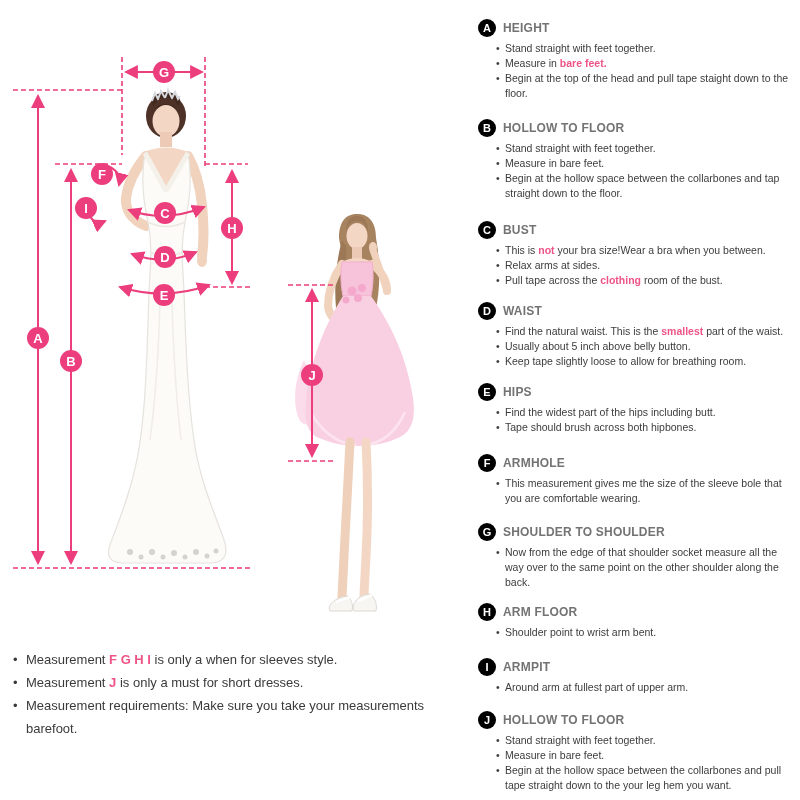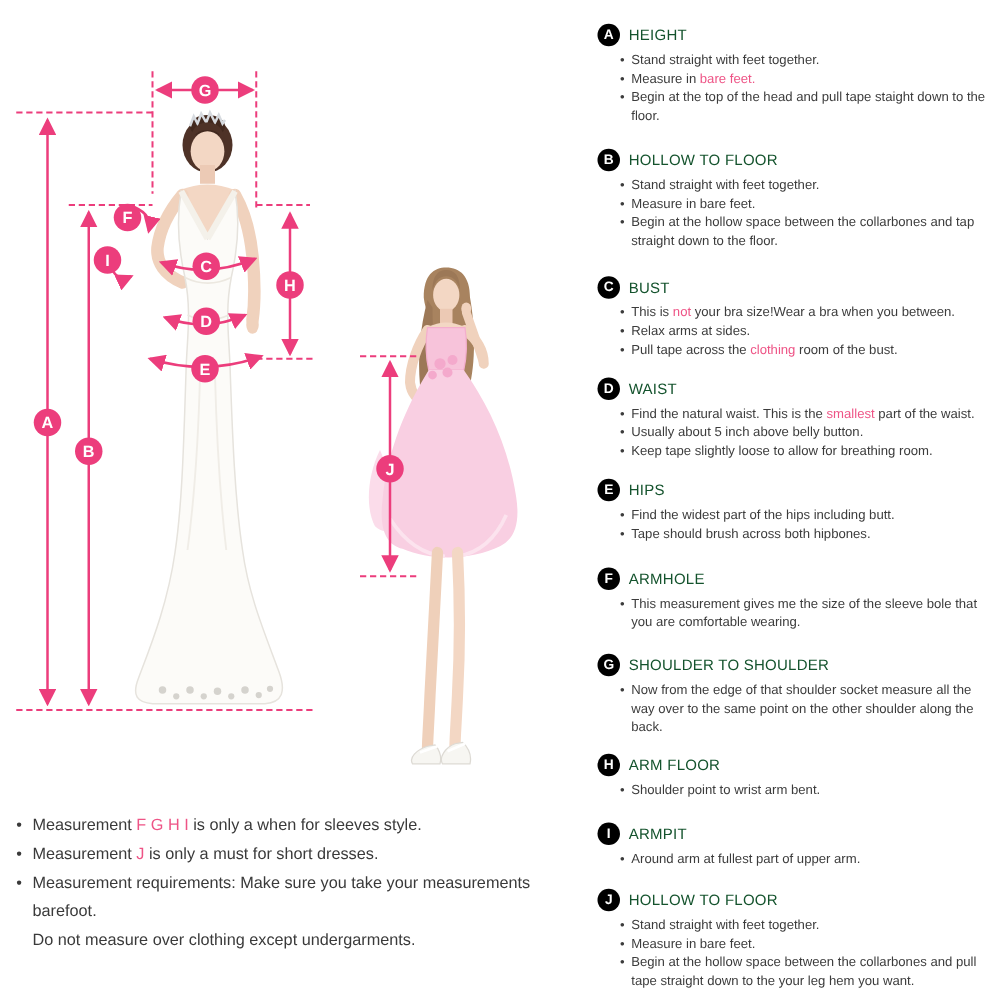--- a/index.html
+++ b/index.html
@@ -5,25 +5,25 @@
   html,body{margin:0;padding:0;background:#ffffff;}
   body{font-family:"Liberation Sans", sans-serif;}
   .canvas{position:relative;width:800px;height:800px;background:#ffffff;overflow:hidden;}
   .figures{position:absolute;left:0;top:0;}
 
   
   .section{position:absolute;left:478px;width:318px;}
   .sec-head{display:flex;align-items:center;gap:7px;height:18px;}
   .badge{width:18px;height:18px;border-radius:50%;background:#000;color:#fff;
          font-weight:bold;font-size:11px;display:flex;align-items:center;justify-content:center;flex:0 0 18px;}
-  .sec-title{font-size:12px;font-weight:normal;color:#14532d;letter-spacing:.2px;white-space:nowrap;}
+  .sec-title{font-size:12px;font-weight:bold;color:#737373;letter-spacing:.2px;white-space:nowrap;}
   ul.bullets{margin:4px 0 0 0;padding:0 0 0 27px;list-style:none;}
   ul.bullets li{font-size:10.5px;color:#3c3c3c;line-height:15px;position:relative;}
   ul.bullets li .mk{position:absolute;left:-9px;top:0;color:#3c3c3c;}
-  .hl{color:#ee5486;}
+  .hl{color:#ee5486;font-weight:bold;}
 
   
   #notes{position:absolute;left:13px;top:648px;width:445px;}
   .note-line{font-size:13px;color:#3a3a3a;line-height:23px;padding-left:13px;position:relative;}
   .note-line .mk{position:absolute;left:0;top:0;}
 </style>
 </head>
 <body>
 
 <div class="canvas">
@@ -273,15 +273,14 @@
           <li><span class="mk">•</span><span>Stand straight with feet together.</span></li>
           <li><span class="mk">•</span><span>Measure in bare feet.</span></li>
           <li><span class="mk">•</span><span>Begin at the hollow space between the collarbones and pull tape straight down to the your leg hem you want.</span></li>
         </ul>
       </div>
     </div>
   <div id="notes">
       <div class="note-line"><span class="mk">•</span><span>Measurement </span><span class="hl">F G H I</span><span> is only a when for sleeves style.</span></div>
       <div class="note-line"><span class="mk">•</span><span>Measurement </span><span class="hl">J</span><span> is only a must for short dresses.</span></div>
       <div class="note-line"><span class="mk">•</span><span>Measurement requirements: Make sure you take your measurements barefoot.</span></div>
-      <div class="note-line"><span>Do not measure over clothing except undergarments.</span></div>
     </div>
 </div>
 
 </body></html>

